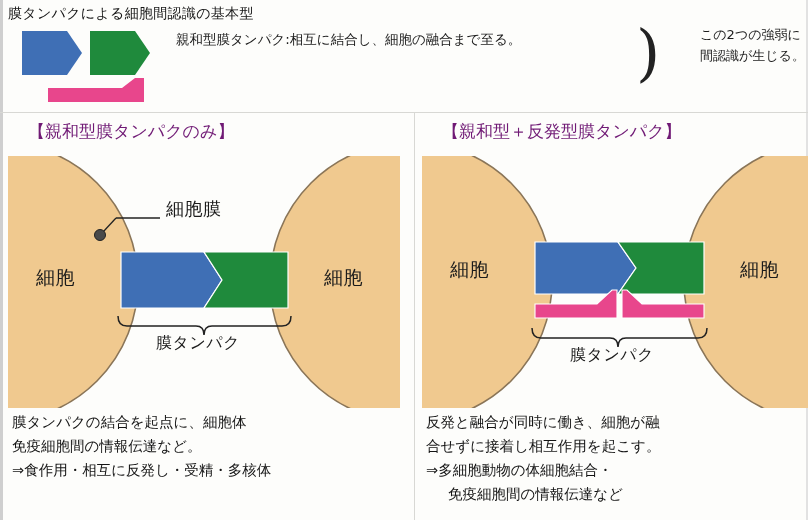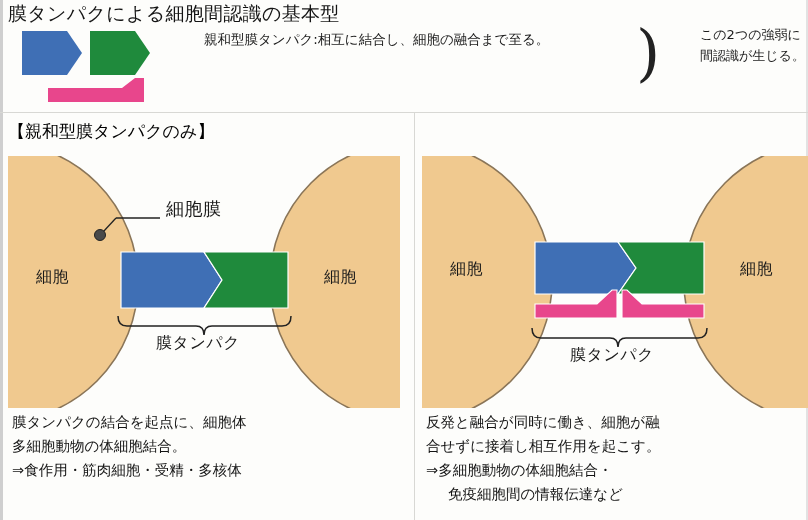--- a/index.html
+++ b/index.html
@@ -11,27 +11,27 @@
   }
   .page{position:absolute;inset:0;}
 
   
   .scan-edge{position:absolute;left:0;top:0;width:3px;height:520px;background:#cfcfcf;}
   .scan-edge.b{left:auto;right:0;width:2px;background:#e2e2e2;}
 
   
   .title{
     position:absolute;left:8px;top:1px;width:500px;
-    font-size:19px;line-height:24px;letter-spacing:.3px;color:#141414;
+    font-size:14px;line-height:24px;letter-spacing:.3px;color:#141414;
     white-space:nowrap;
   }
 
   
   .legend-shapes{position:absolute;left:22px;top:28px;width:145px;height:76px;}
-  .legend-row-txt{position:absolute;font-size:13.5px;line-height:17px;color:#1b1b1b;white-space:nowrap;margin-left:28px;}
+  .legend-row-txt{position:absolute;font-size:13.5px;line-height:17px;color:#1b1b1b;white-space:nowrap;}
   .legend-txt-1{left:176px;top:31px;}
   .legend-txt-2{left:176px;top:62px;}
 
   .big-brace{
     position:absolute;left:636px;top:22px;width:26px;height:72px;
     font-size:62px;line-height:62px;color:#222;font-family:"DejaVu Serif",serif;
   }
   .note{
     position:absolute;left:700px;top:24px;width:140px;
     font-size:13px;line-height:21px;color:#1b1b1b;
@@ -40,28 +40,28 @@
   
   .hr{position:absolute;left:0;top:112px;width:808px;height:1px;background:#d8d8d4;}
   .vr{position:absolute;left:414px;top:112px;width:1px;height:408px;background:#d8d8d4;}
 
   
   .panel{position:absolute;top:118px;width:404px;height:402px;}
   .panel.left{left:2px;}
   .panel.right{left:416px;}
 
   .panel-head{
-    position:absolute;left:6px;top:2px;
-    font-size:17px;line-height:22px;color:#000000;white-space:nowrap;text-align:right;
+    position:absolute;left:26px;top:2px;
+    font-size:17px;line-height:22px;color:#701a75;white-space:nowrap;text-align:right;
   }
 
   .stage{position:absolute;left:6px;top:38px;width:392px;height:252px;}
 
   .cell-label{
-    position:absolute;font-size:16px;line-height:18px;color:#1b1b1b;
+    position:absolute;font-size:19px;line-height:18px;color:#1b1b1b;
     letter-spacing:.5px;
   }
 
   .bottom-text{
     position:absolute;left:10px;top:292px;width:392px;
     font-size:14.5px;line-height:24px;color:#141414;
   }
   .bottom-text .ln{white-space:nowrap;}
   .bottom-text .ind{padding-left:22px;}
 </style>
@@ -119,26 +119,27 @@
       </svg>
 
       <div class="cell-label" style="left:28px;top:112px;">細胞</div>
       <div class="cell-label" style="left:316px;top:112px;">細胞</div>
       <div class="cell-label" style="left:158px;top:44px;font-size:18px;">細胞膜</div>
       <div class="cell-label" style="left:148px;top:178px;font-size:16px;">膜タンパク</div>
     </div>
 
     <div class="bottom-text">
       <div class="ln">膜タンパクの結合を起点に、細胞体</div>
-      <div class="ln">多細胞動物の体細胞結合。</div>
-      <div class="ln">⇒食作用・筋肉細胞・受精・多核体</div>
+      <div class="ln">免疫細胞間の情報伝達など。</div>
+      <div class="ln">⇒食作用・相互に反発し・受精・多核体</div>
     </div>
   </div>
 
   <div class="panel right">
+    <div class="panel-head">【親和型＋反発型膜タンパク】</div>
 
     <div class="stage">
       <svg width="392" height="252" viewBox="0 0 392 252">
         <circle cx="-10" cy="126" r="140" fill="#f0c98f" stroke="#8a7558" stroke-width="1.6"></circle>
         <circle cx="402" cy="126" r="140" fill="#f0c98f" stroke="#8a7558" stroke-width="1.6"></circle>
 
         <polygon points="113,86 196,86 214,112 196,138 113,138" fill="#3f6fb5" stroke="#ffffff" stroke-width="1.2"></polygon>
         <polygon points="196,86 282,86 282,138 196,138 214,112" fill="#1f8a3c" stroke="#ffffff" stroke-width="1.2"></polygon>
 
         <polygon points="113,148 175,148 190,134 195,134 195,162 113,162" fill="#e8468c" stroke="#ffffff" stroke-width="1.1"></polygon>

